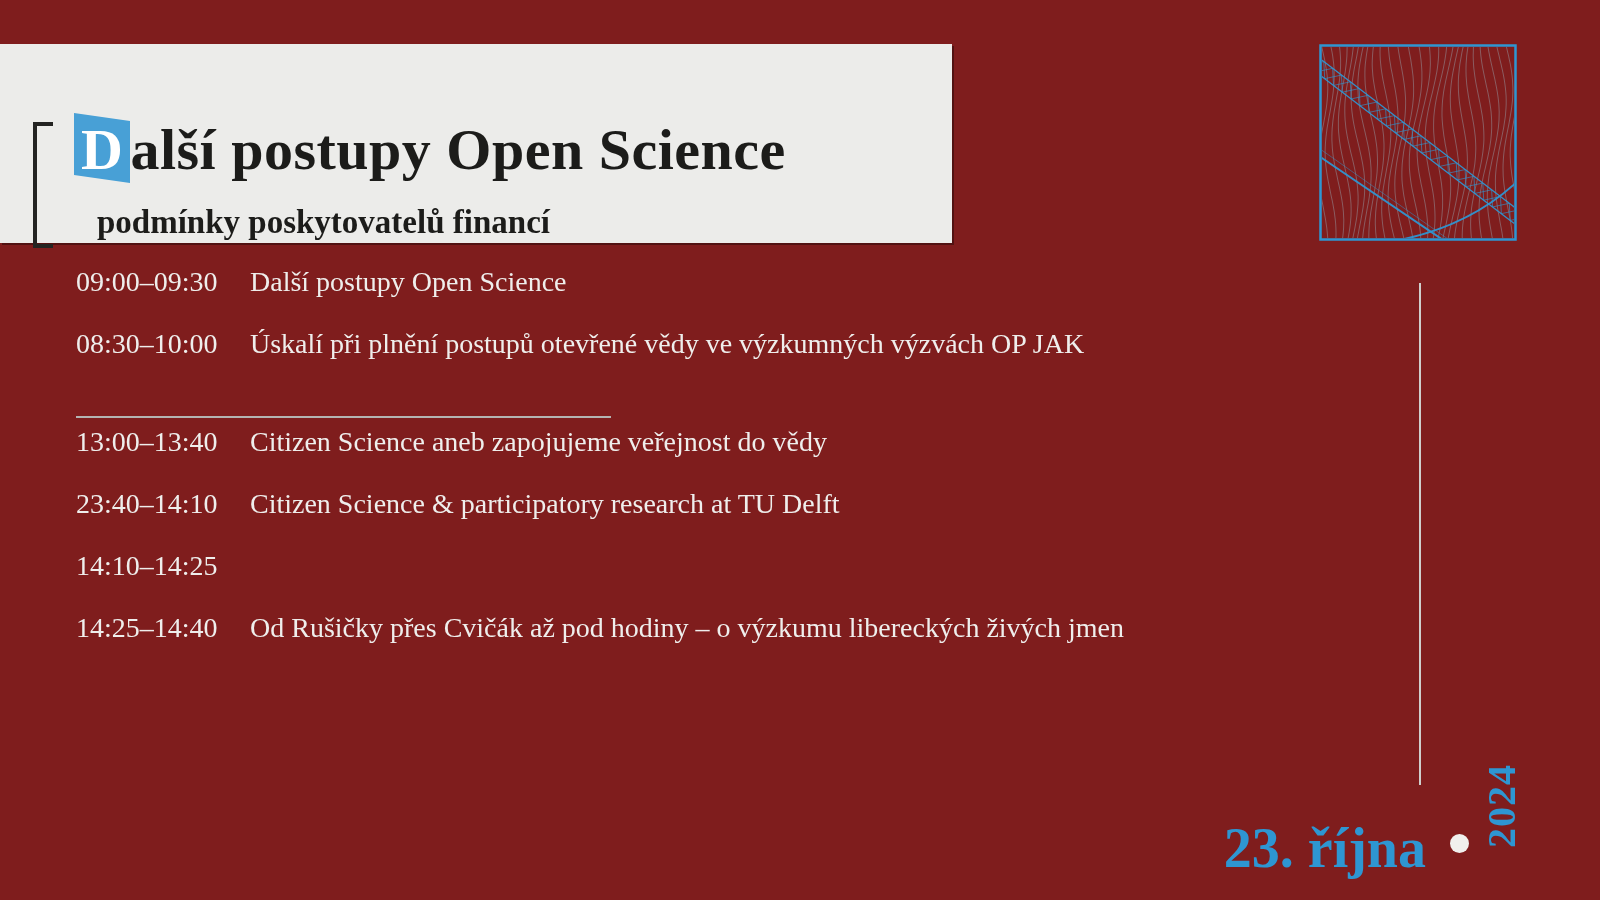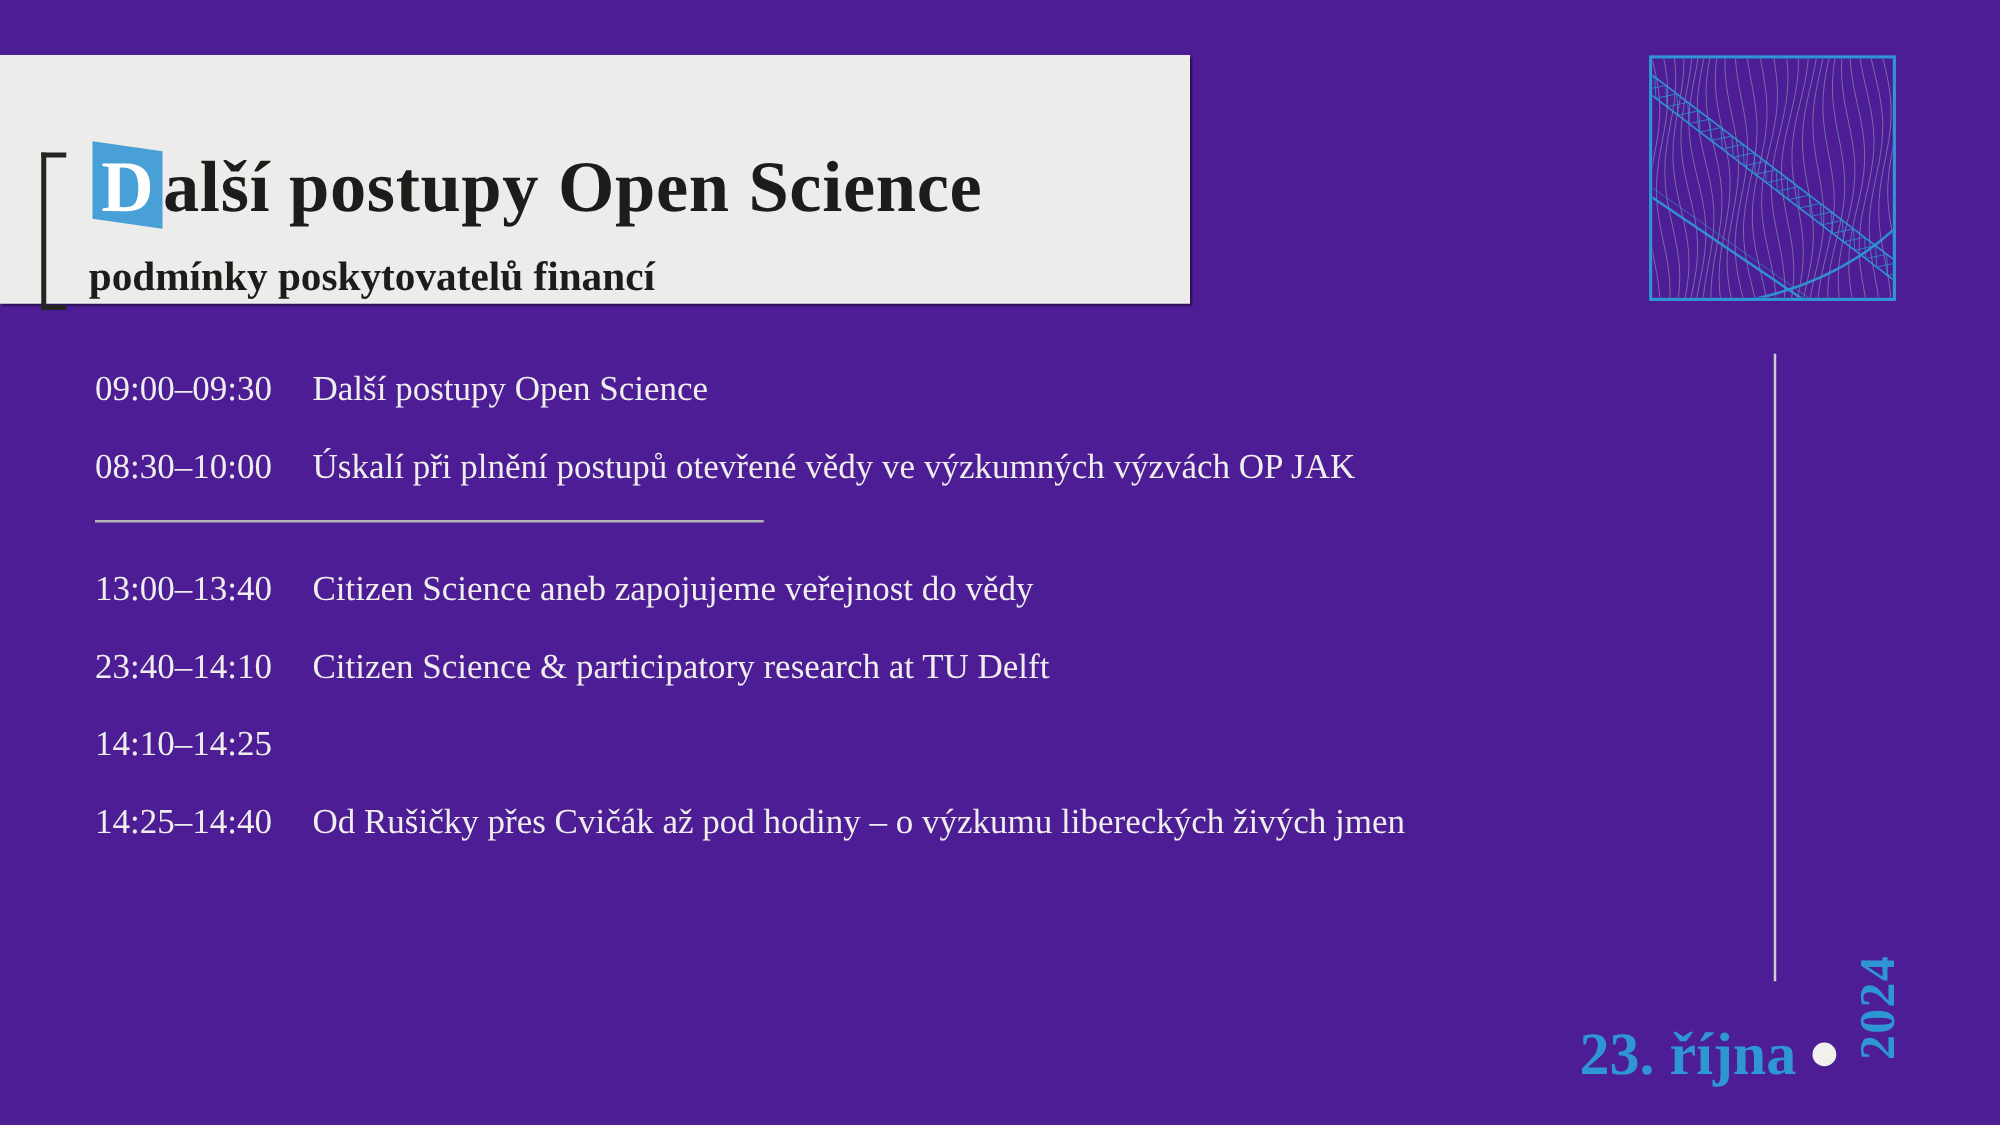--- a/index.html
+++ b/index.html
@@ -28,66 +28,66 @@
     line-height:1.1;letter-spacing:.5px;white-space:nowrap;
   }
   .d-wrap{position:relative;display:inline-block;padding:0 6px 0 5px;margin-right:1px;}
   .d-wrap::before{
     content:"";position:absolute;left:-2px;right:-1px;top:-1px;bottom:3px;
     background:var(--d-blue,#48a0d6);
     transform:skewY(8deg);
   }
   .d-letter{position:relative;color:#ffffff;}
   .subtitle{
-    position:absolute;left:71px;top:160px;
+    position:absolute;left:97px;top:160px;
     font-size:33px;font-weight:bold;color:#1c1c1a;
     white-space:nowrap;
     font-family:Liberation Serif, serif;
   }
   
   .schedule{
     position:absolute;left:76px;top:266px;width:1260px;
     color:#efeeec;font-size:28px;
   }
-  .row{display:flex;height:62px;align-items:flex-end;white-space:nowrap;}
+  .row{display:flex;height:62px;align-items:flex-start;white-space:nowrap;}
   .row .time{flex:none;width:174px;}
   .divider{
     height:2px;background:#b4b4b2;width:535px;
     margin:26px 0 8px 0;border:none;
   }
   
   .vline{
     position:absolute;left:1419px;top:283px;width:2px;height:502px;
     background:#cfcfcd;
   }
   .wave-panel{
     position:absolute;left:1319px;top:44px;width:198px;height:197px;
   }
   
   .date-text{
-    position:absolute;top:816px;right:163px;
-    font-size:48px;font-weight:bold;color:var(--accent,#2e96d2);
+    position:absolute;top:816px;right:174px;
+    font-size:56px;font-weight:bold;color:var(--accent,#2e96d2);
     white-space:nowrap;
     font-family:Liberation Serif, serif;
   }
   .date-dot{
     position:absolute;left:1450px;top:834px;width:19px;height:19px;
     border-radius:50%;background:#f1f0ed;
   }
   .year-vertical{
     position:absolute;left:1442px;top:786px;width:120px;height:40px;
     transform:rotate(-90deg);
     font-size:40px;font-weight:bold;color:var(--accent,#2e96d2);
     text-align:center;line-height:40px;letter-spacing:1px;
   }
 </style>
 </head>
 <body>
 
-<div class="slide" style="background: #4c1d95;">
+<div class="slide" style="background: #7f1d1d;">
 
   <div class="header-box">
     <div class="bracket"></div>
     <div class="title">
       <span class="d-wrap"><span class="d-letter">D</span></span><span>alší postupy Open Science</span>
     </div>
     <div class="subtitle">podmínky poskytovatelů financí</div>
   </div>
 
   <div class="schedule">

